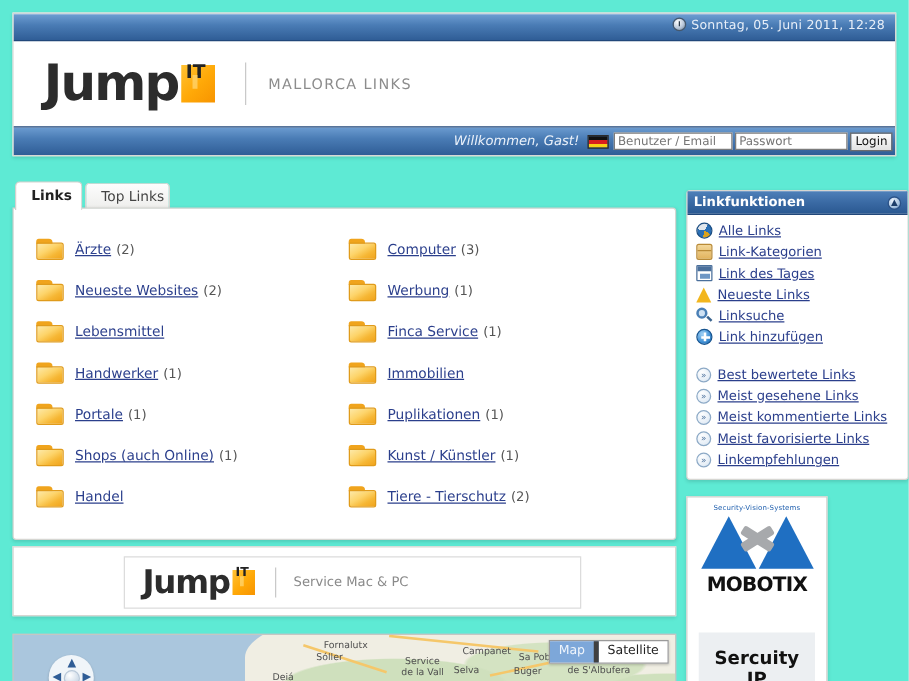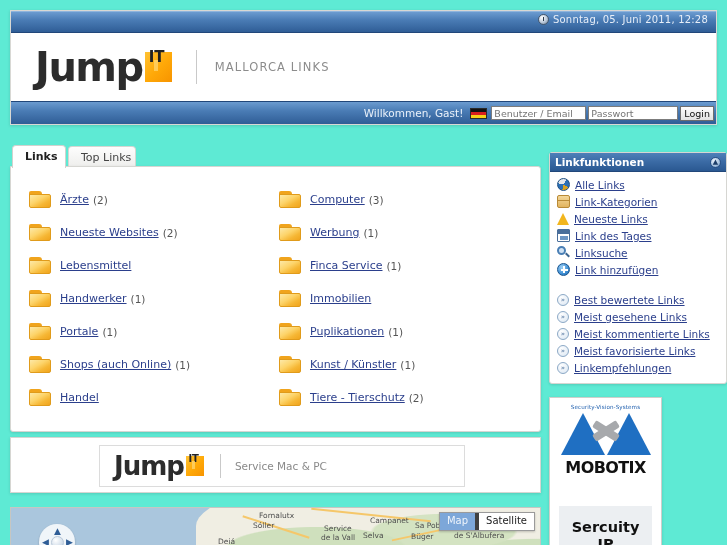--- a/index.html
+++ b/index.html
@@ -129,20 +129,21 @@
     border-top: 1px solid #21477a;
     display: flex;
     align-items: center;
     justify-content: flex-end;
     padding-right: 2px;
   }
   .welcome {
     font-size: 10.5px;
     color: #eaf1fa;
     margin-right: 7px;
+    font-style: italic;
   }
   .flag {
     width: 17px;
     height: 11px;
     margin-right: 4px;
     border: 1px solid #2a2a2a;
     box-sizing: border-box;
     background: linear-gradient(to bottom, #111 0%, #111 33%, #d81e1e 33%, #d81e1e 66%, #f7d117 66%, #f7d117 100%);
   }
   .txtfield {
@@ -826,26 +827,26 @@
 
           <div class="side-row">
             <span class="sideicon ic-globe"></span>
             <span class="lbl">Alle Links</span>
           </div>
           <div class="side-row">
             <span class="sideicon ic-box"></span>
             <span class="lbl">Link-Kategorien</span>
           </div>
           <div class="side-row">
+            <span class="sideicon ic-cal"></span>
+            <span class="lbl">Link des Tages</span>
+          </div>
+          <div class="side-row">
             <span class="sideicon ic-warn"></span>
             <span class="lbl">Neueste Links</span>
-          </div>
-          <div class="side-row">
-            <span class="sideicon ic-cal"></span>
-            <span class="lbl">Link des Tages</span>
           </div>
           <div class="side-row">
             <span class="sideicon ic-search"></span>
             <span class="lbl">Linksuche</span>
           </div>
           <div class="side-row">
             <span class="sideicon ic-plus"></span>
             <span class="lbl">Link hinzufügen</span>
           </div>
 

